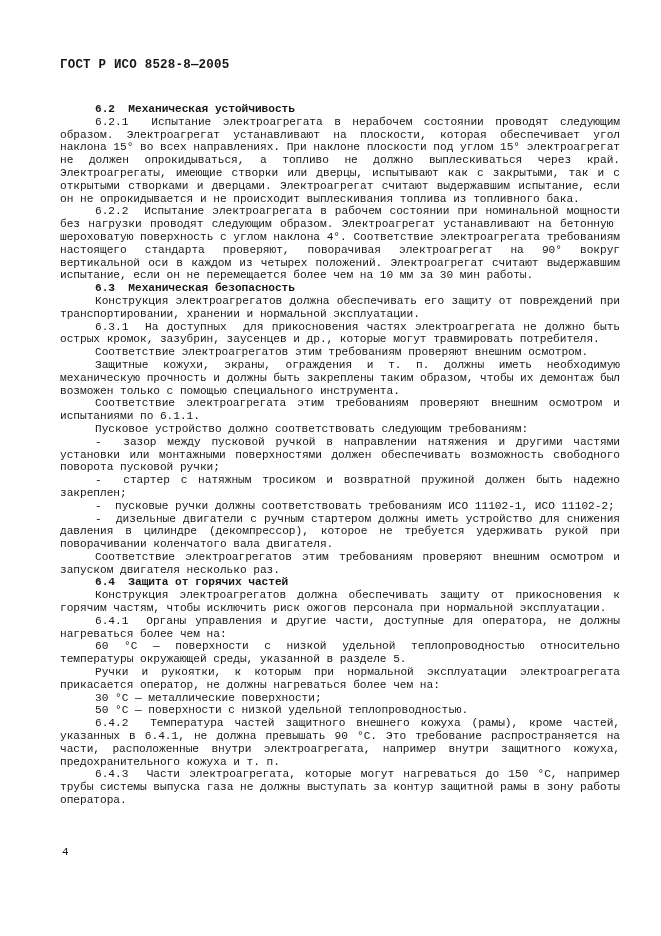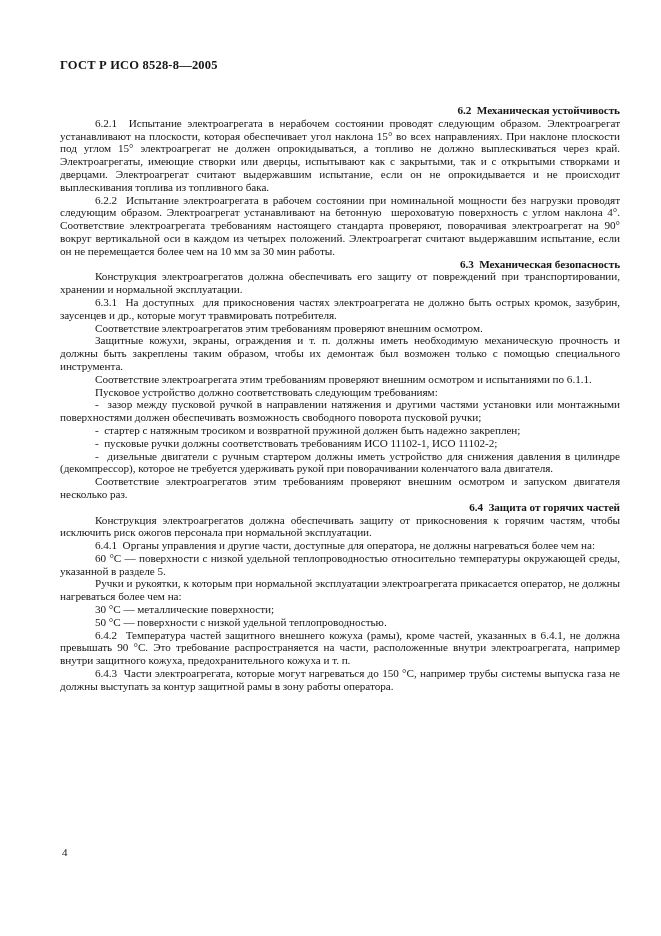--- a/index.html
+++ b/index.html
@@ -7,41 +7,41 @@
     padding: 0;
     background: #ffffff;
   }
   .page {
     position: relative;
     width: 661px;
     height: 936px;
     box-sizing: border-box;
     background: #ffffff;
     color: #161616;
-    font-family: Liberation Serif, serif;
+    font-family: Liberation Mono, monospace;
     padding: 58px 41px 0 60px;
     overflow: hidden;
   }
   .doc-header {
     font-size: 12.5px;
     font-weight: bold;
     letter-spacing: 0.2px;
     margin: 0 0 31px 0;
   }
   .doc-body p {
     margin: 0;
     font-size: 11.2px;
     line-height: 12.8px;
     text-align: justify;
     text-indent: 35px;
     letter-spacing: -0.05px;
   }
   .doc-body p.h {
     font-weight: bold;
-    text-align: right;
+    text-align: left;
   }
   .page-number {
     position: absolute;
     left: 62px;
     top: 846px;
     font-size: 11px;
     line-height: 13px;
   }
 </style>
 </head>

